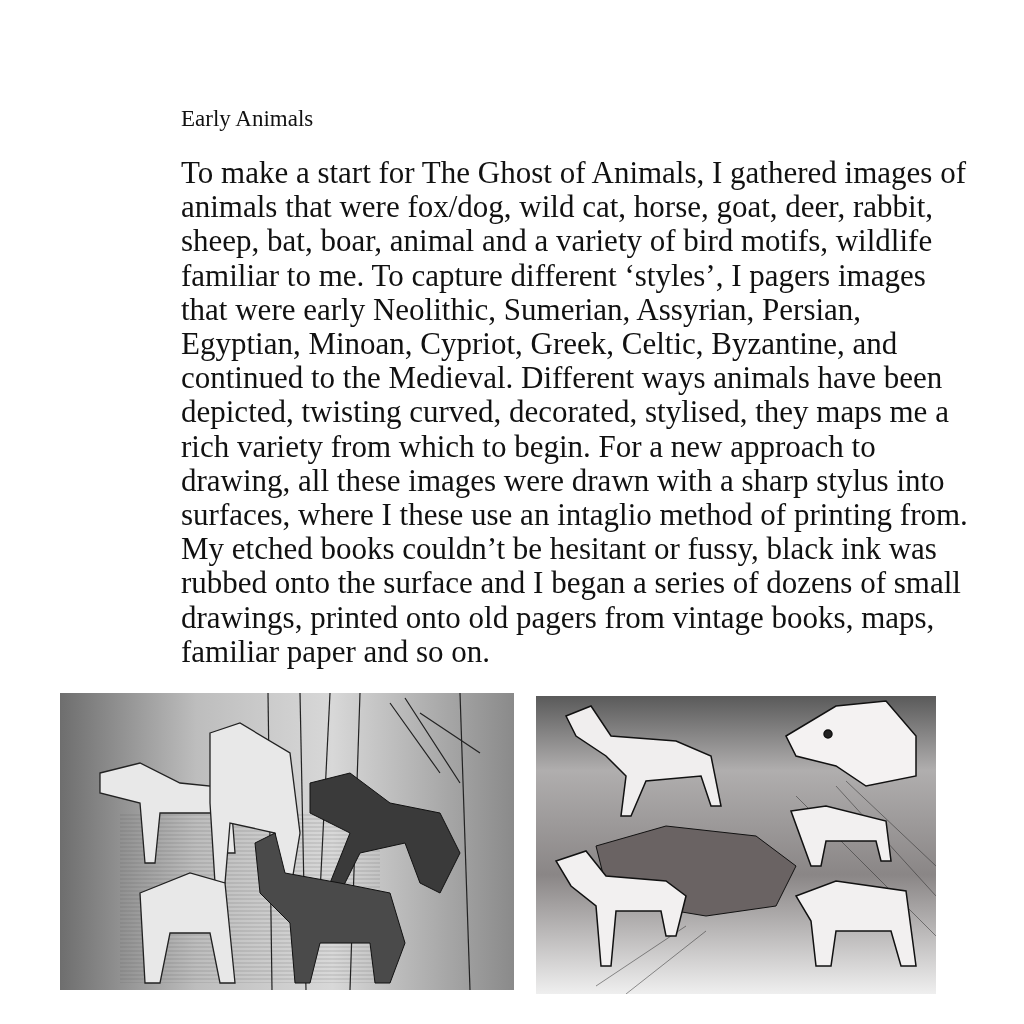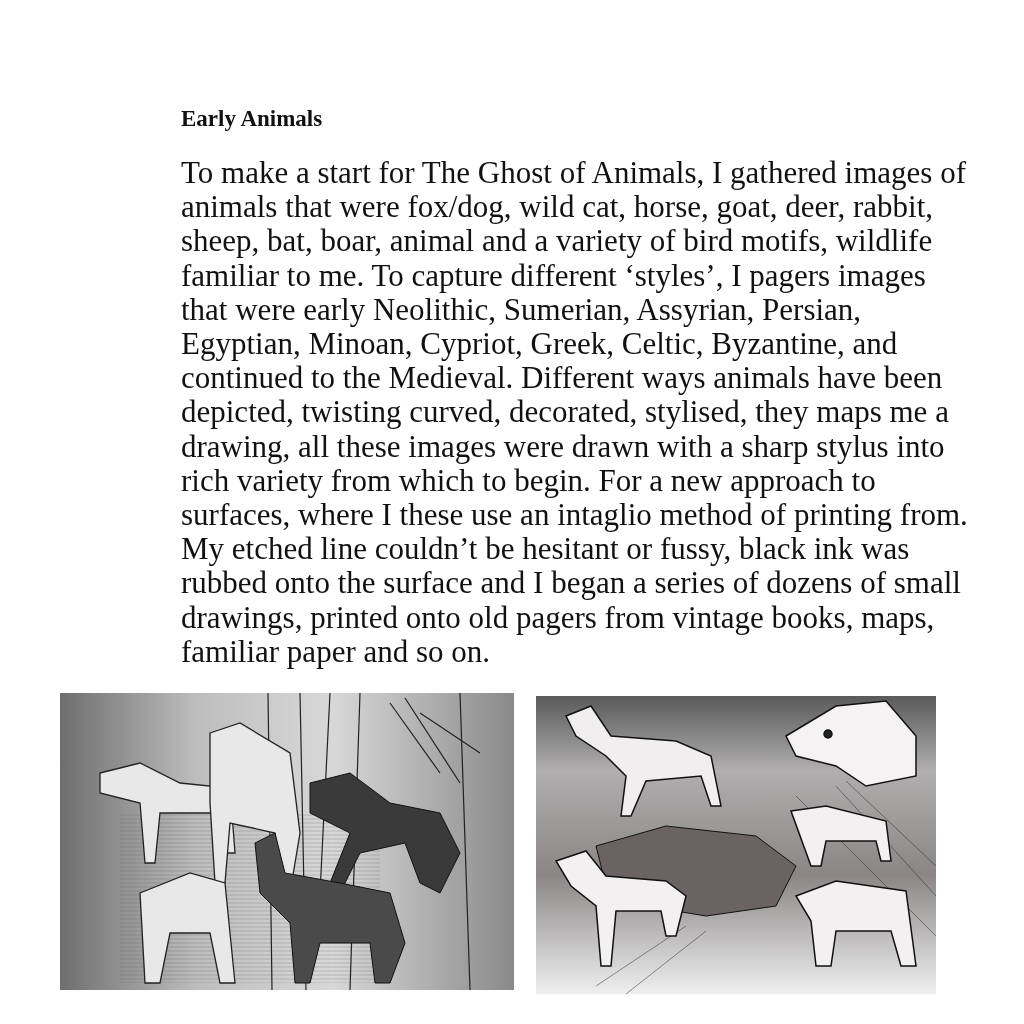--- a/index.html
+++ b/index.html
@@ -1,17 +1,17 @@
 <!DOCTYPE html>
 <html><head>
 <meta charset="utf-8">
 <style>
   html, body { margin: 0; padding: 0; background: #ffffff; }
   body { width: 1024px; height: 1024px; position: relative; overflow: hidden; font-family: "Liberation Serif", serif; color: #111111; }
-  .heading { position: absolute; left: 181px; top: 106px; font-size: 23px; font-weight: bold; margin: 0; }
+  .heading { position: absolute; left: 181px; top: 106px; font-size: 23px; font-weight: normal; margin: 0; }
   .body-text { position: absolute; left: 181px; top: 156px; width: 720px; font-size: 31px; line-height: 34.2px; margin: 0; }
   .body-text .line { display: block; white-space: nowrap; }
   .etching { position: absolute; overflow: hidden; }
   .etching svg { display: block; width: 100%; height: 100%; }
   #etch-left { left: 60px; top: 693px; width: 454px; height: 297px; background: #9a9a9a; }
   #etch-right { left: 536px; top: 696px; width: 400px; height: 298px; background: #e6e4e4; }
 </style>
 </head>
 <body>
 
@@ -19,24 +19,24 @@
 
 <p class="body-text">
   <span class="line">To make a start for The Ghost of Animals, I gathered images of</span>
   <span class="line">animals that were fox/dog, wild cat, horse, goat, deer, rabbit,</span>
   <span class="line">sheep, bat, boar, animal and a variety of bird motifs, wildlife</span>
   <span class="line">familiar to me. To capture different ‘styles’, I pagers images</span>
   <span class="line">that were early Neolithic, Sumerian, Assyrian, Persian,</span>
   <span class="line">Egyptian, Minoan, Cypriot, Greek, Celtic, Byzantine, and</span>
   <span class="line">continued to the Medieval. Different ways animals have been</span>
   <span class="line">depicted, twisting curved, decorated, stylised, they maps me a</span>
+  <span class="line">rich variety from which to begin. For a new approach to</span>
   <span class="line">drawing, all these images were drawn with a sharp stylus into</span>
-  <span class="line">rich variety from which to begin. For a new approach to</span>
   <span class="line">surfaces, where I these use an intaglio method of printing from.</span>
-  <span class="line">My etched line couldn’t be hesitant or fussy, black ink was</span>
+  <span class="line">My etched books couldn’t be hesitant or fussy, black ink was</span>
   <span class="line">rubbed onto the surface and I began a series of dozens of small</span>
   <span class="line">drawings, printed onto old pagers from vintage books, maps,</span>
   <span class="line">familiar paper and so on.</span>
 </p>
 
 <div class="etching" id="etch-left">
   <svg viewBox="0 0 454 297" preserveAspectRatio="none">
     <defs>
       <linearGradient id="lg1" x1="0" y1="0" x2="1" y2="0">
         <stop offset="0" stop-color="#6e6e6e"></stop>

